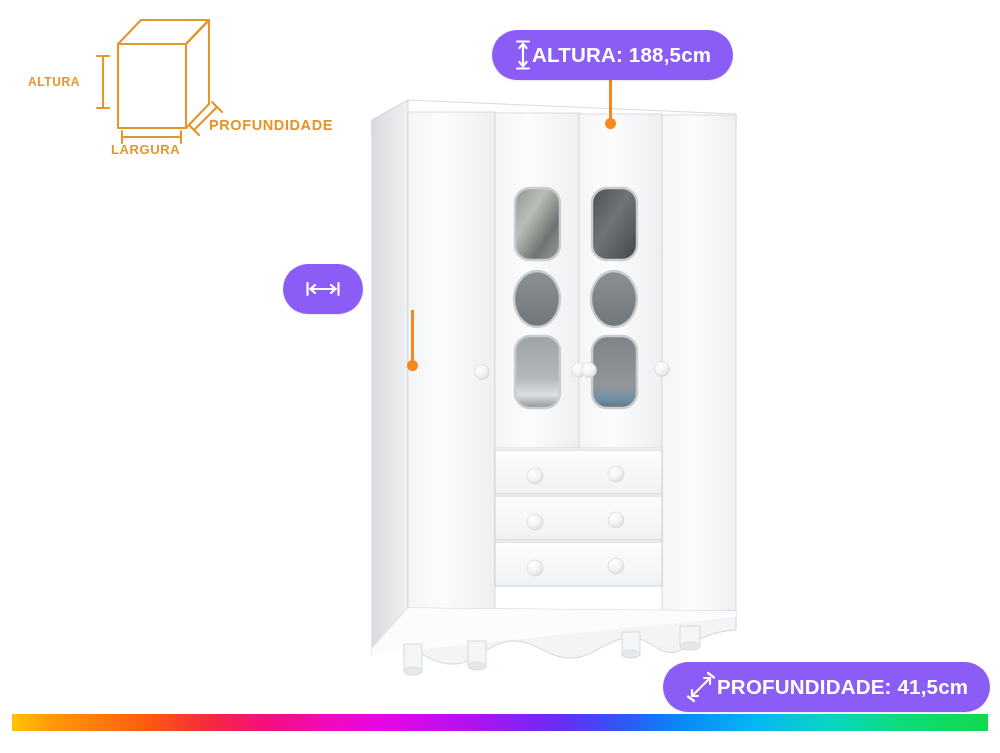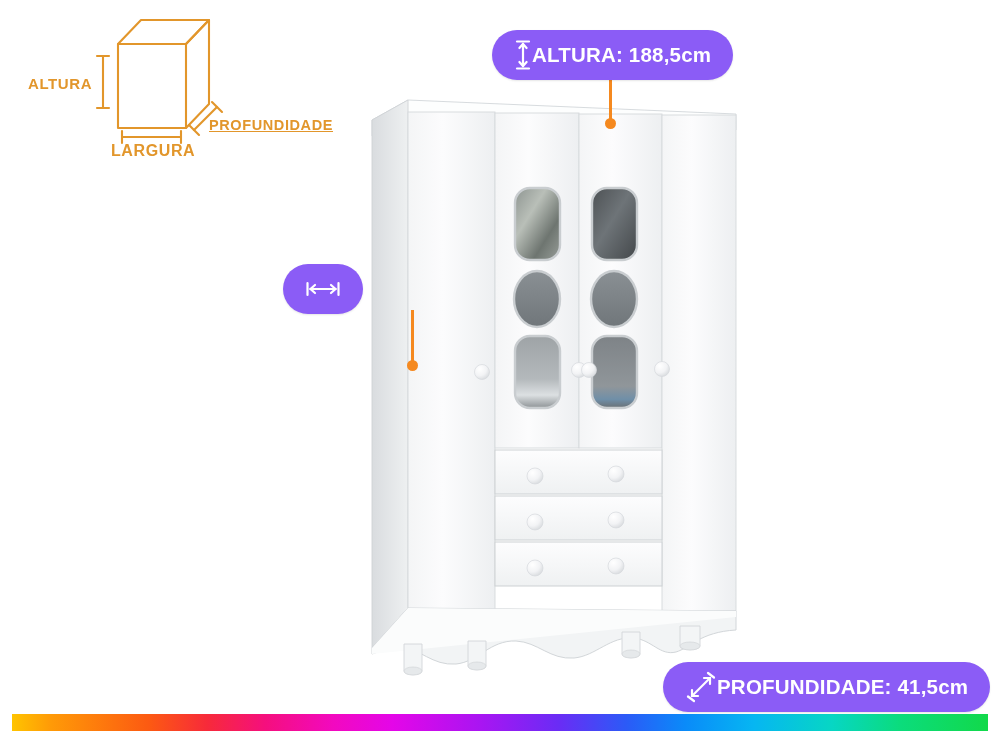--- a/index.html
+++ b/index.html
@@ -27,23 +27,23 @@
     height: 160px;
   }
   .legend-label {
     position: absolute;
     color: #E2962B;
     font-weight: bold;
     letter-spacing: 0.6px;
     white-space: nowrap;
     font-family: "Liberation Sans", sans-serif;
   }
-  #legend-altura   { left: 10px;  top: 67px;  font-size: 15px; }
-  #legend-largura  { left: 93px;  top: 134px; font-size: 16px; }
-  #legend-prof     { left: 191px; top: 109px; font-size: 14.5px; text-decoration: underline; }
+  #legend-altura   { left: 10px;  top: 67px;  font-size: 12px; }
+  #legend-largura  { left: 93px;  top: 134px; font-size: 13px; }
+  #legend-prof     { left: 191px; top: 109px; font-size: 14.5px; }
 
   
   #wardrobe {
     position: absolute;
     left: 360px;
     top: 96px;
     width: 380px;
     height: 580px;
   }
 

